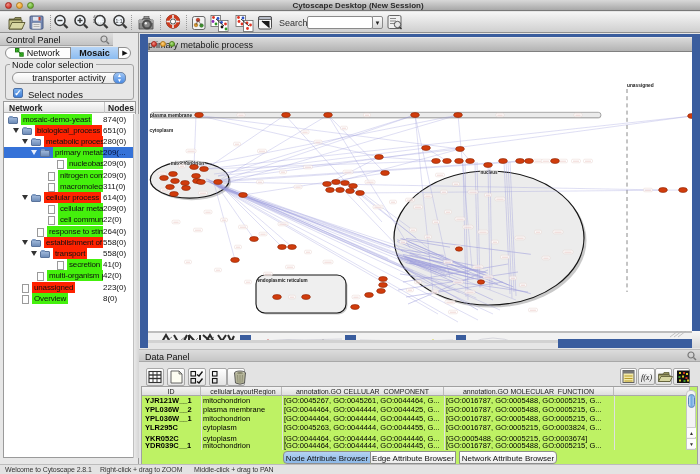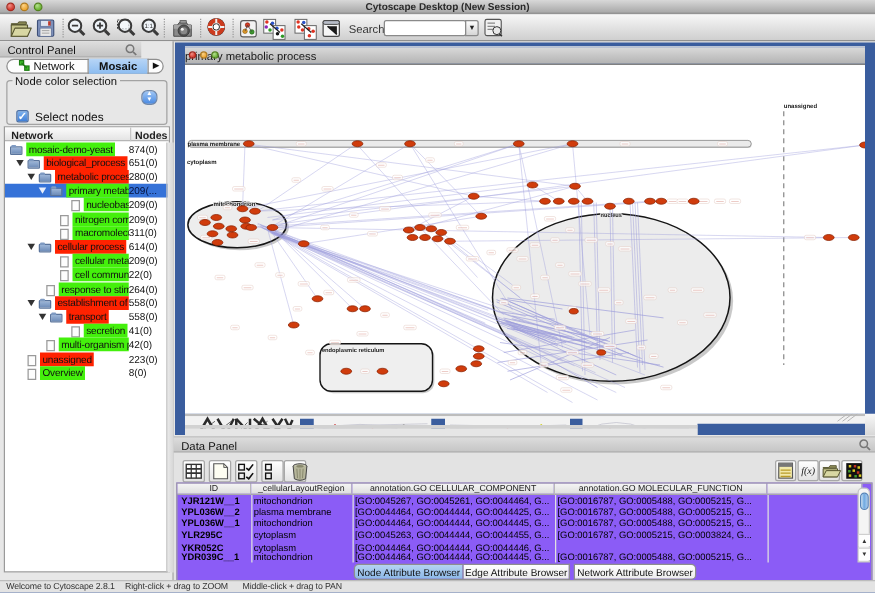--- a/index.html
+++ b/index.html
@@ -51,21 +51,21 @@
 #iwintitle .t{width:100%;font-size:9px;color:#1a1a1a;line-height:14px;}
 .ilight{position:absolute;top:41px;width:6px;height:6px;border-radius:50%;}
 #canvas{left:148px;top:52px;width:544px;height:279px;background:#fff;}
 
 #sliver{left:148px;top:331px;width:552px;height:17px;background:linear-gradient(#f8f8f8,#d8d8d8);}
 
 #dpanel{left:139px;top:349px;width:561px;height:115px;background:#e3e3e3;}
 #dphead{left:0;top:0;width:561px;height:13px;background:linear-gradient(#dcdcdc,#c6c6c6);border-bottom:1px solid #a8a8a8;border-top:1px solid #bdbdbd;}
 #dphead span{position:absolute;left:6px;top:2px;font-size:9px;color:#111;}
 .dbtn{position:absolute;background:linear-gradient(#ffffff,#e3e3e3);border:1px solid #a8a8a8;border-radius:2px;}
-#dtable{left:2px;top:37px;width:557px;height:84px;background:#8b5cf6;border:1px solid #a0a0a0;}
+#dtable{left:2px;top:37px;width:557px;height:84px;background:#bef264;border:1px solid #a0a0a0;}
 .dhcell{position:absolute;top:0;height:9px;background:linear-gradient(#f4f4f4,#dedede);border-right:1px solid #b9b9b9;border-bottom:1px solid #a9a9a9;font-size:7px;color:#222;text-align:center;line-height:9px;overflow:hidden;}
 .drow{position:absolute;width:548px;height:9px;font-size:7.5px;color:#000;line-height:9px;white-space:nowrap;}
 .dc1{position:absolute;left:3px;font-weight:bold;}
 .dc2{position:absolute;left:61px;}
 .dc3{position:absolute;left:142px;width:158px;overflow:hidden;}
 .dc4{position:absolute;left:304px;width:166px;overflow:hidden;}
 .dgrid{position:absolute;top:9px;height:54px;border-left:1px solid #e0e0e0;}
 
 .seg{position:absolute;top:0;height:13px;font-size:8px;color:#111;text-align:center;line-height:13px;background:linear-gradient(#ffffff,#ececec);border:1px solid #8e8e8e;}
 
@@ -203,20 +203,21 @@
   <div class="abs" id="cptabs"></div>
   <div class="cptab abs" id="tabnet"><svg width="9" height="9" viewBox="0 0 9 9" style="display:inline-block;vertical-align:-1px">
         <rect x="0.5" y="0.5" width="3.4" height="3.4" fill="#3dbb2a" stroke="#1d7d12"></rect>
         <rect x="4.8" y="4.8" width="3.4" height="3.4" fill="#3dbb2a" stroke="#1d7d12"></rect>
         <line x1="2.2" y1="2.2" x2="6.6" y2="6.6" stroke="#1d7d12"></line>
       </svg> Network</div>
   <div class="cptab abs" id="tabmosaic">Mosaic</div>
   <div class="cptab abs" id="tabarrow">▶</div>
   <div class="abs" id="grpbox"></div>
   <div class="abs" id="grplbl">Node color selection</div>
+  <div class="abs" id="combo">transporter activity</div>
   <div class="abs" id="combostep">▲<br>▼</div>
   <div class="abs" id="chk">✓</div>
   <div class="abs" id="chklbl">Select nodes</div>
   <div class="abs" id="treebox">
     <div class="abs" id="treehead">
         <span class="c1">Network</span>
         <span class="vl"></span>
         <span class="c2">Nodes</span>
       </div>
     <div class="trow" style="top:12px">
@@ -825,20 +826,21 @@
     <div class="drow" style="top:36px">
         <span class="dc1">YLR295C</span>
         <span class="dc2">cytoplasm</span>
         <span class="dc3">[GO:0045263, GO:0044444, GO:0044455, G...</span>
         <span class="dc4">[GO:0016787, GO:0005215, GO:0003824, G...</span>
       </div>
     <div class="drow" style="top:47px">
         <span class="dc1">YKR052C</span>
         <span class="dc2">cytoplasm</span>
         <span class="dc3">[GO:0044464, GO:0044444, GO:0044446, G...</span>
+        <span class="dc4">[GO:0005488, GO:0005215, GO:0003674]</span>
       </div>
     <div class="drow" style="top:54px">
         <span class="dc1">YDR039C__1</span>
         <span class="dc2">mitochondrion</span>
         <span class="dc3">[GO:0044464, GO:0044444, GO:0044445, G...</span>
         <span class="dc4">[GO:0016787, GO:0005488, GO:0005215, G...</span>
       </div>
     <div class="abs" style="left:544px;top:3px;width:10px;height:60px;background:#f4f4f4;border:1px solid #c5c5c5;border-radius:4px 4px 0 0">
         <div class="abs" style="left:1px;top:3px;width:7px;height:14px;background:linear-gradient(90deg,#cfe4f7,#6ea8e0 45%,#a9ccf0);border:1px solid #5583b8;border-radius:4px"></div>
         <div class="abs" style="left:0;top:36px;width:9px;height:10px;background:#fdfdfd;border-top:1px solid #cfcfcf;font-size:5px;text-align:center;line-height:10px;color:#333">▲</div>

